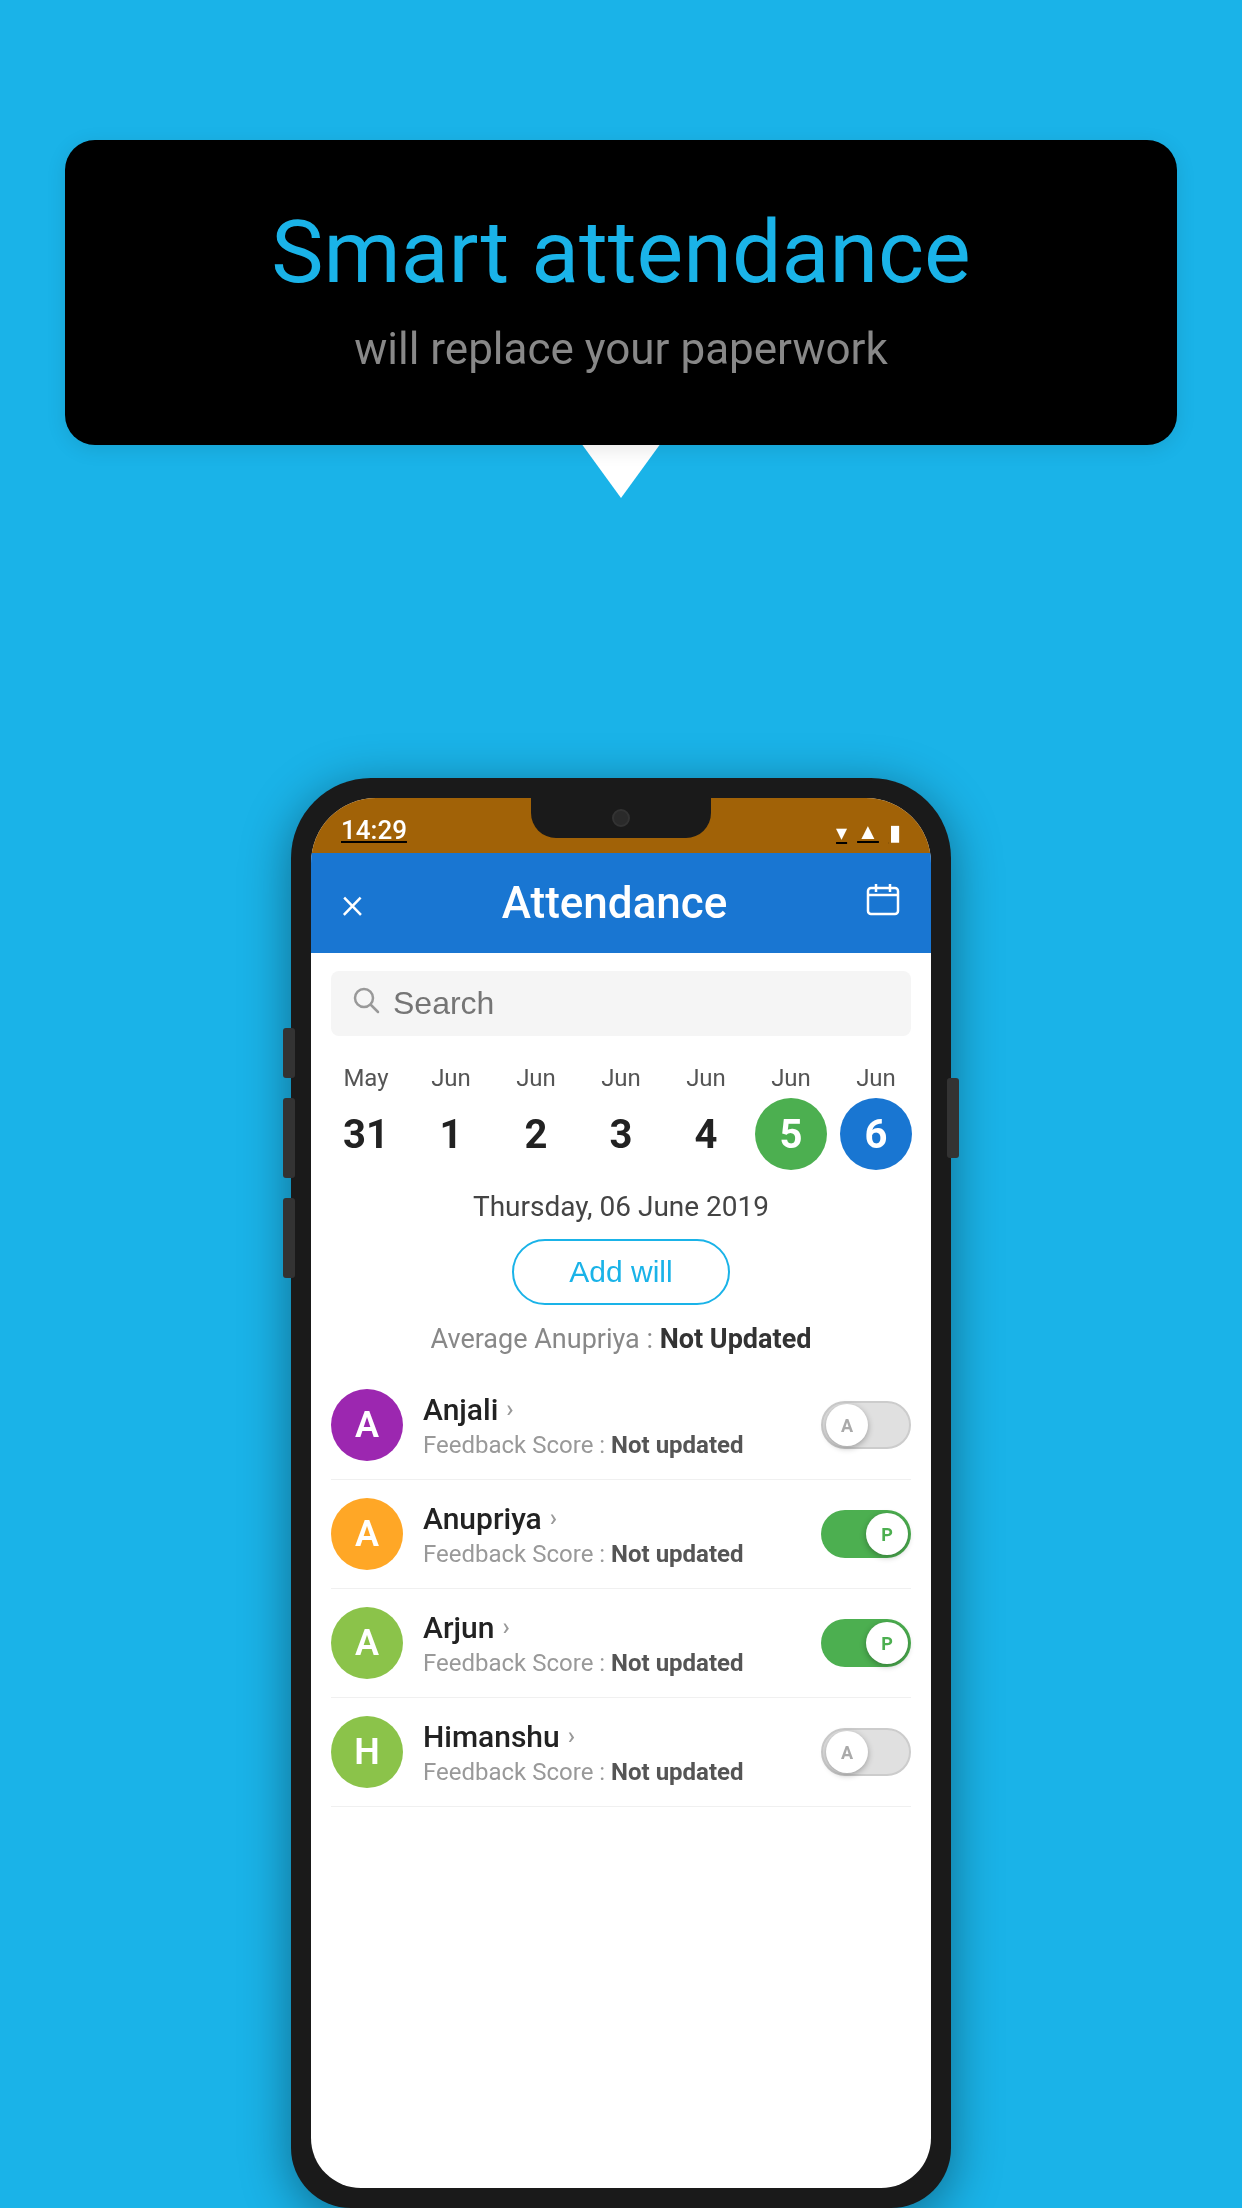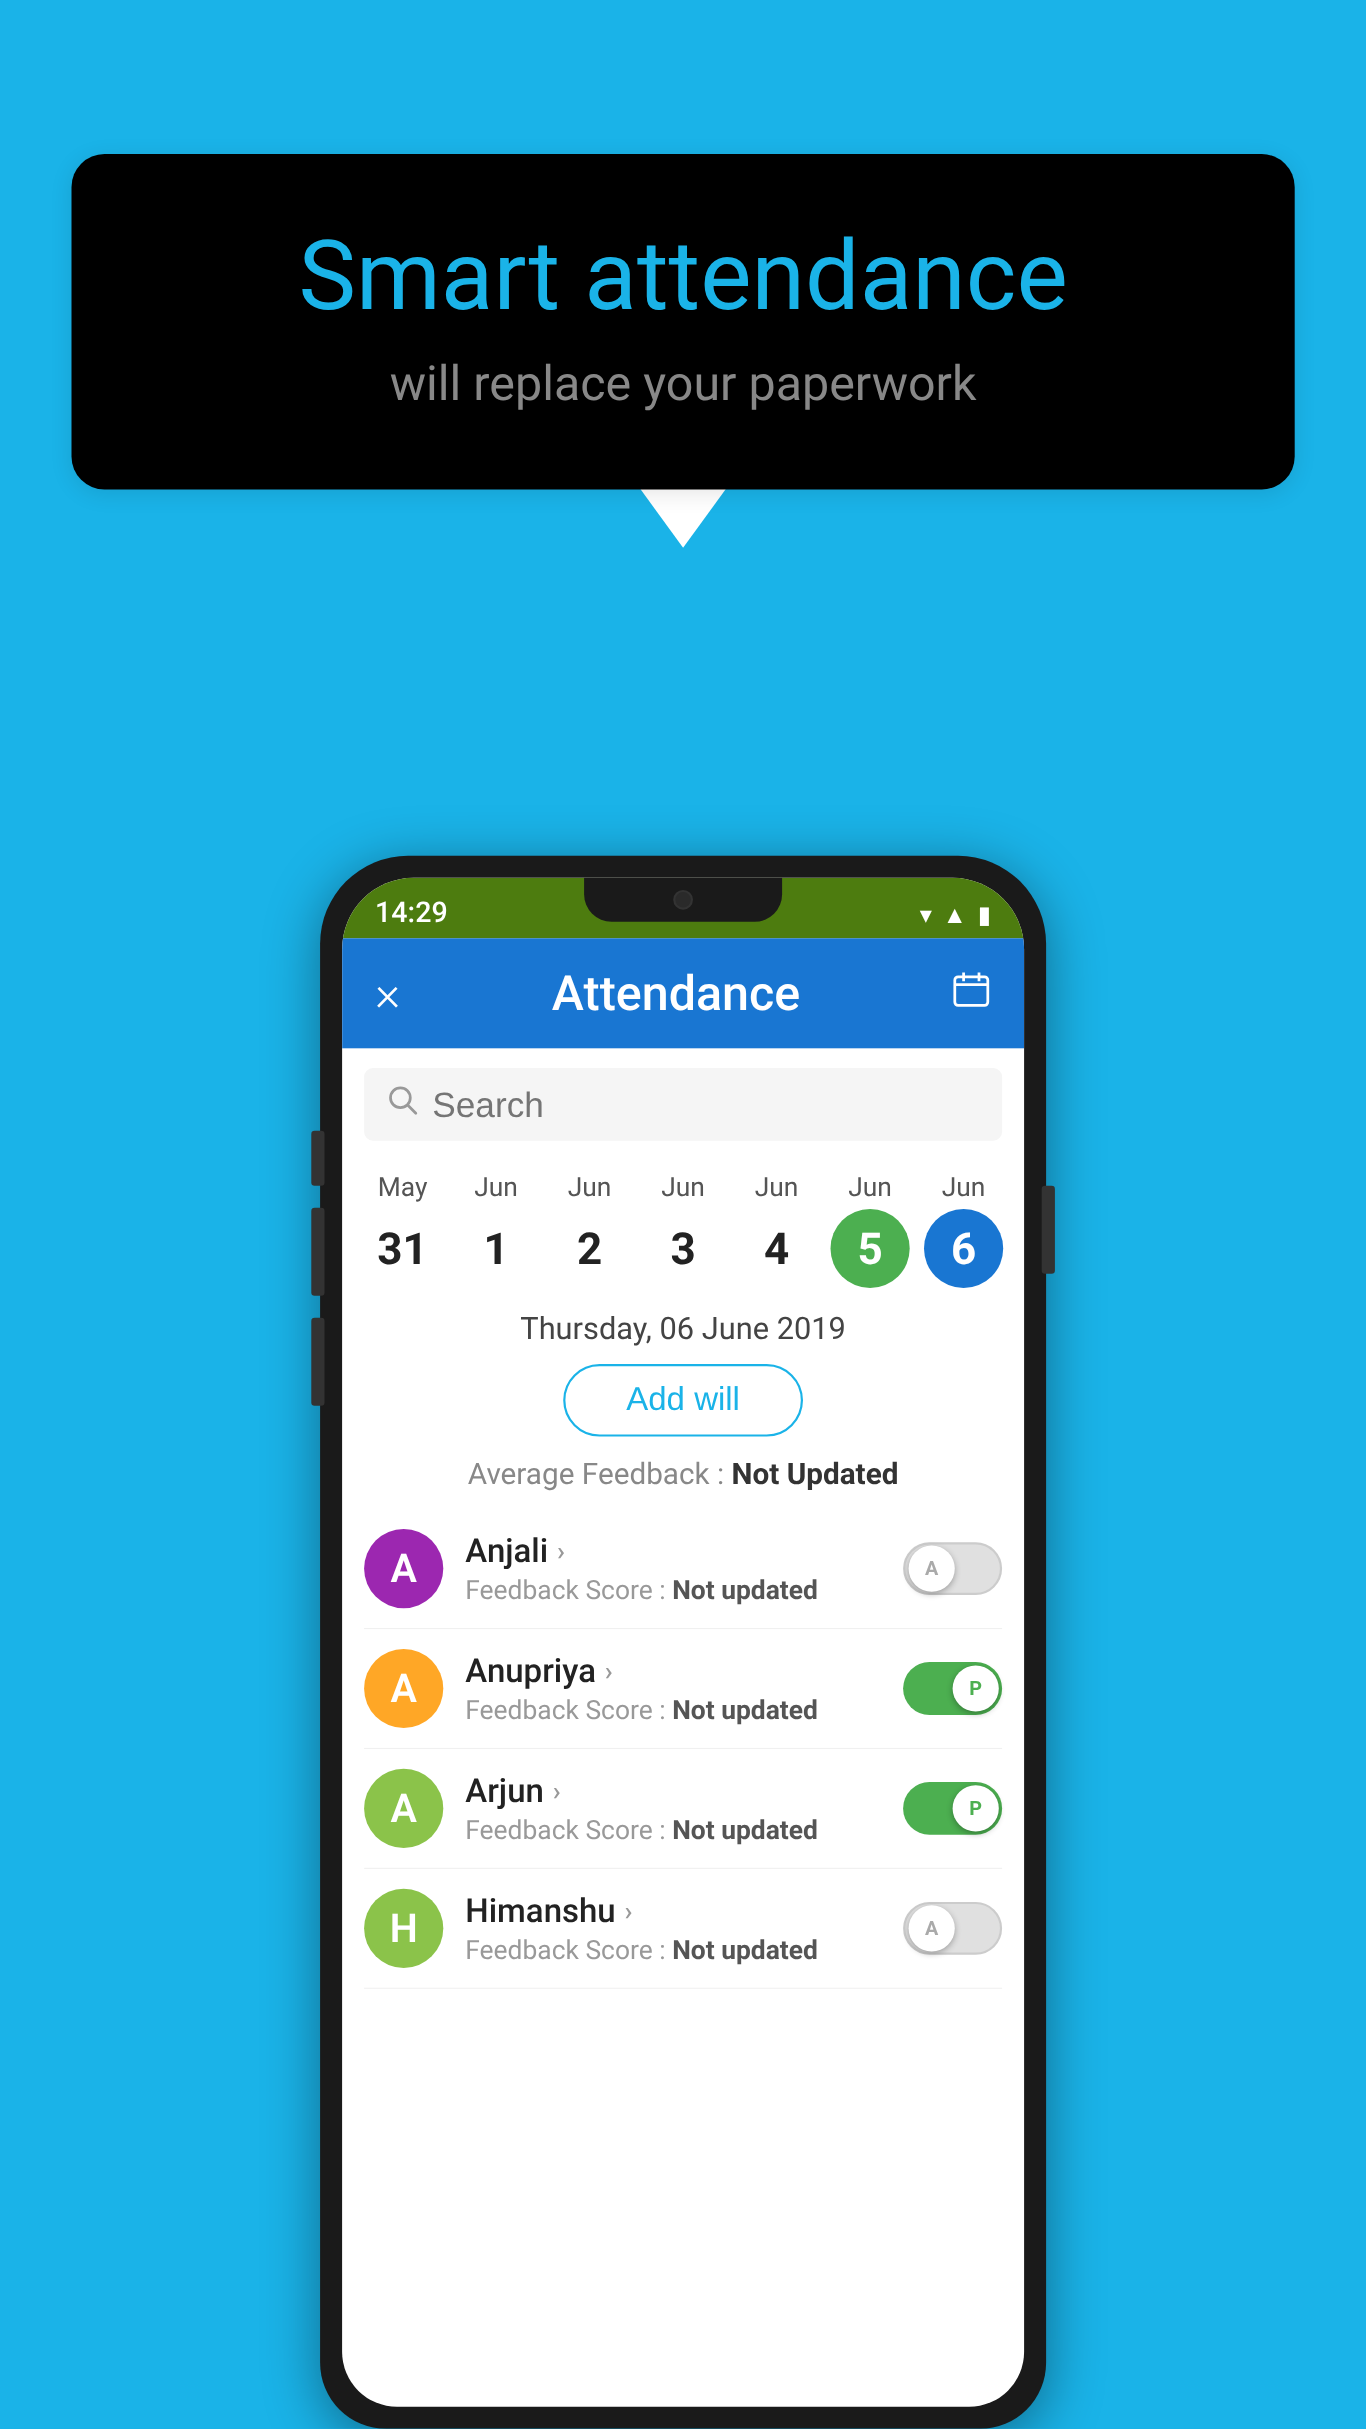--- a/index.html
+++ b/index.html
@@ -98,26 +98,27 @@
     .camera-dot {
       width: 18px;
       height: 18px;
       background: #2a2a2a;
       border-radius: 50%;
       border: 2px solid #333;
     }
 
     
     .status-bar {
-      background: #4d7c0f;
+      background: #a16207;
       height: 55px;
       display: flex;
       align-items: flex-end;
       padding: 0 30px 8px;
       justify-content: space-between;
+      text-decoration: underline;
     }
 
     .status-time {
       color: white;
       font-size: 26px;
       font-weight: 500;
     }
 
     .status-icons {
       display: flex;
@@ -485,21 +486,21 @@
           <div class="cal-month">Jun</div>
           <div class="cal-day selected">6</div>
         </div>
       </div>
 
     <div class="selected-date-label">Thursday, 06 June 2019</div>
 
     <button class="add-topic-btn">Add will</button>
 
     <div class="avg-feedback">
-      <span>Average Feedback : </span><strong>Not Updated</strong>
+      <span>Average Anupriya : </span><strong>Not Updated</strong>
     </div>
 
     <div class="student-list" id="student-list">
         <div class="student-item">
           <div class="student-avatar" style="background: rgb(156, 39, 176);">A</div>
           <div class="student-info">
             <div class="student-name">Anjali <span class="chevron">›</span></div>
             <div class="student-feedback">Feedback Score : <strong>Not updated</strong></div>
           </div>
           <div class="toggle-container">

